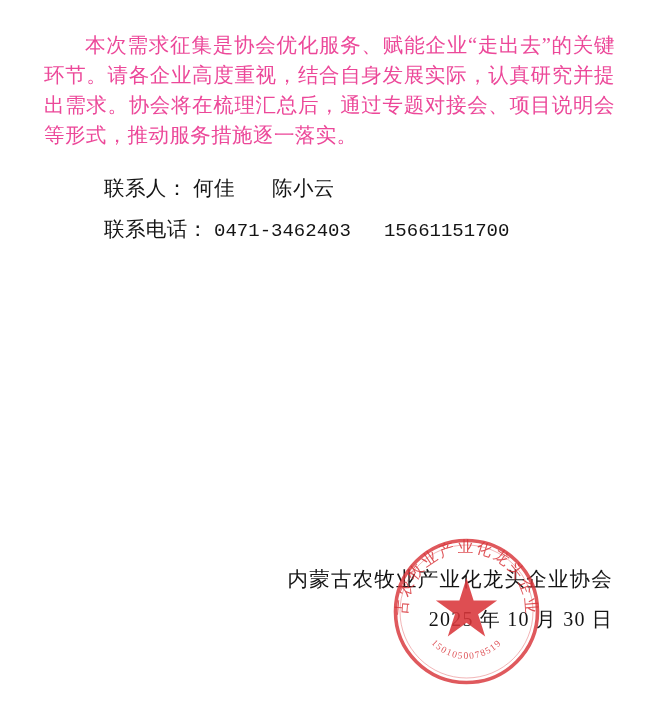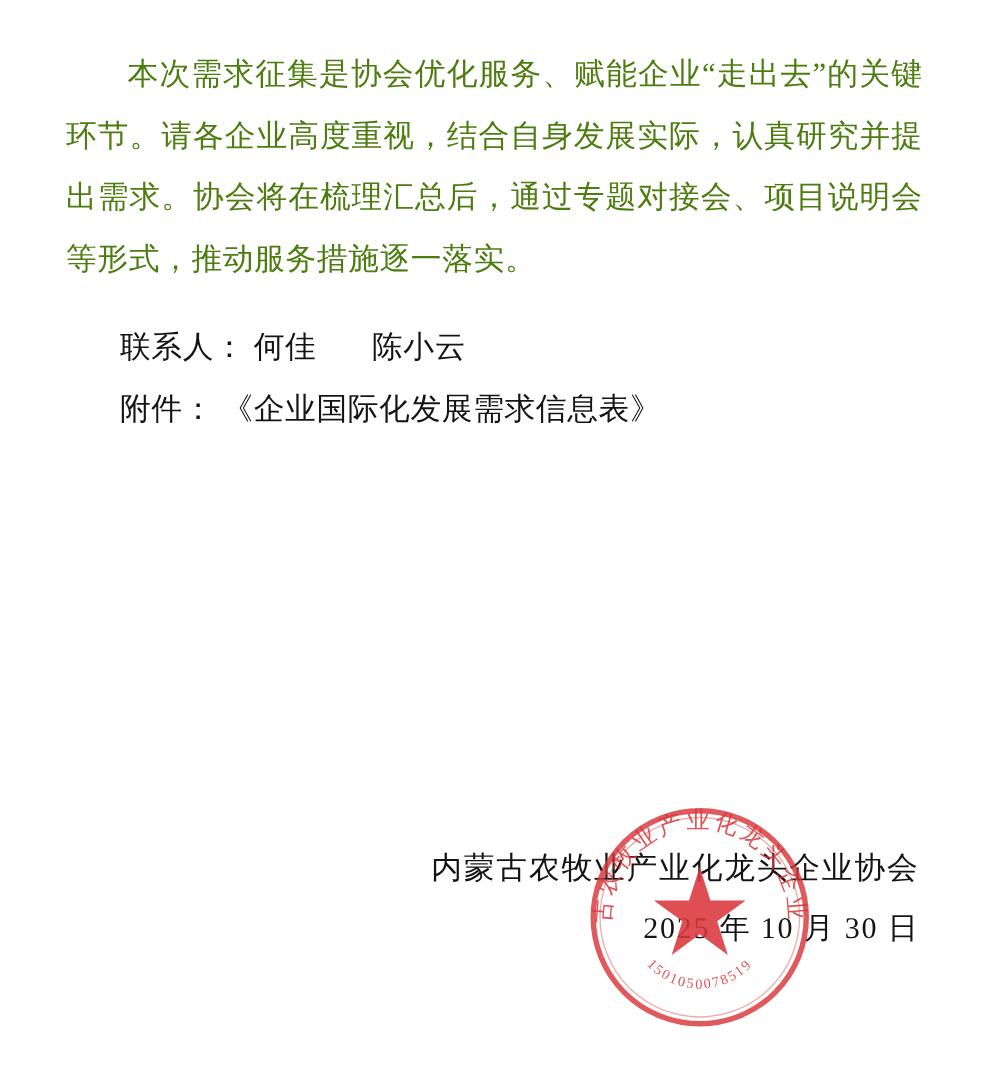--- a/index.html
+++ b/index.html
@@ -17,40 +17,41 @@
   }
   .page {
     position: relative;
     width: 659px;
     height: 716px;
     box-sizing: border-box;
     padding: 30px 44px 0 44px;
   }
   .para {
     font-size: 20.5px;
-    line-height: 41px;
+    line-height: 30px;
     text-align: justify;
     text-indent: 2em;
     letter-spacing: 0.4px;
     margin: 0 0 2px 0;
-    color: #4d7c0f;
+    color: #ec4899;
   }
   .para2 {
     margin-top: 14px;
   }
   .contact-block {
     margin-top: 18px;
     padding-left: 36px;
   }
   .contact-line {
     font-size: 20.5px;
     line-height: 41px;
     letter-spacing: 0.4px;
     color: #141414;
     white-space: nowrap;
+    margin-left: 24px;
   }
   .gap-sm {
     display: inline-block;
     width: 22px;
   }
   .gap-md {
     display: inline-block;
     width: 26px;
   }
   .mono {
@@ -105,26 +106,28 @@
 
   <div class="contact-block">
 
     <div class="contact-line">
       <span>联系人：</span>
       <span>何佳</span>
       <span class="gap-md"></span>
       <span>陈小云</span>
     </div>
 
+    <div class="contact-line">
+      <span>联系电话：</span>
+      <span class="mono">0471-3462403</span>
+      <span class="gap-sm"></span>
+      <span class="mono">15661151700</span>
+    </div>
 
 
-    <div class="contact-line">
-      <span>附件：</span>
-      <span>《企业国际化发展需求信息表》</span>
-    </div>
 
   </div>
 
   <div class="signature">
     <div class="sig-org">内蒙古农牧业产业化龙头企业协会</div>
     <div class="sig-date">2025 年 10 月 30 日</div>
   </div>
 
   <div class="seal">
     <svg width="155" height="155" viewBox="0 0 155 155" xmlns="http://www.w3.org/2000/svg">

